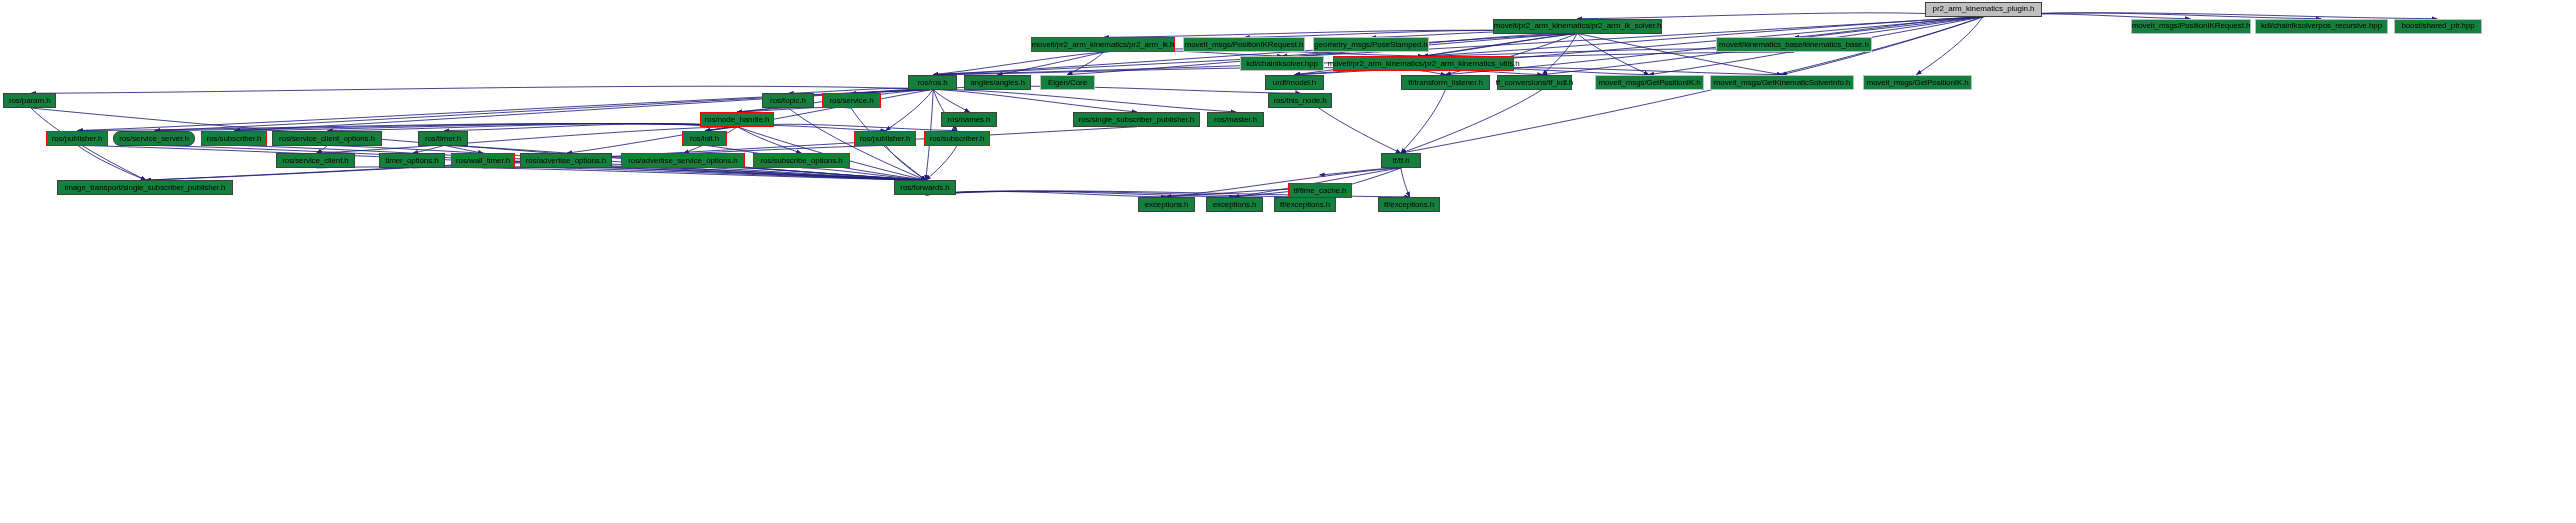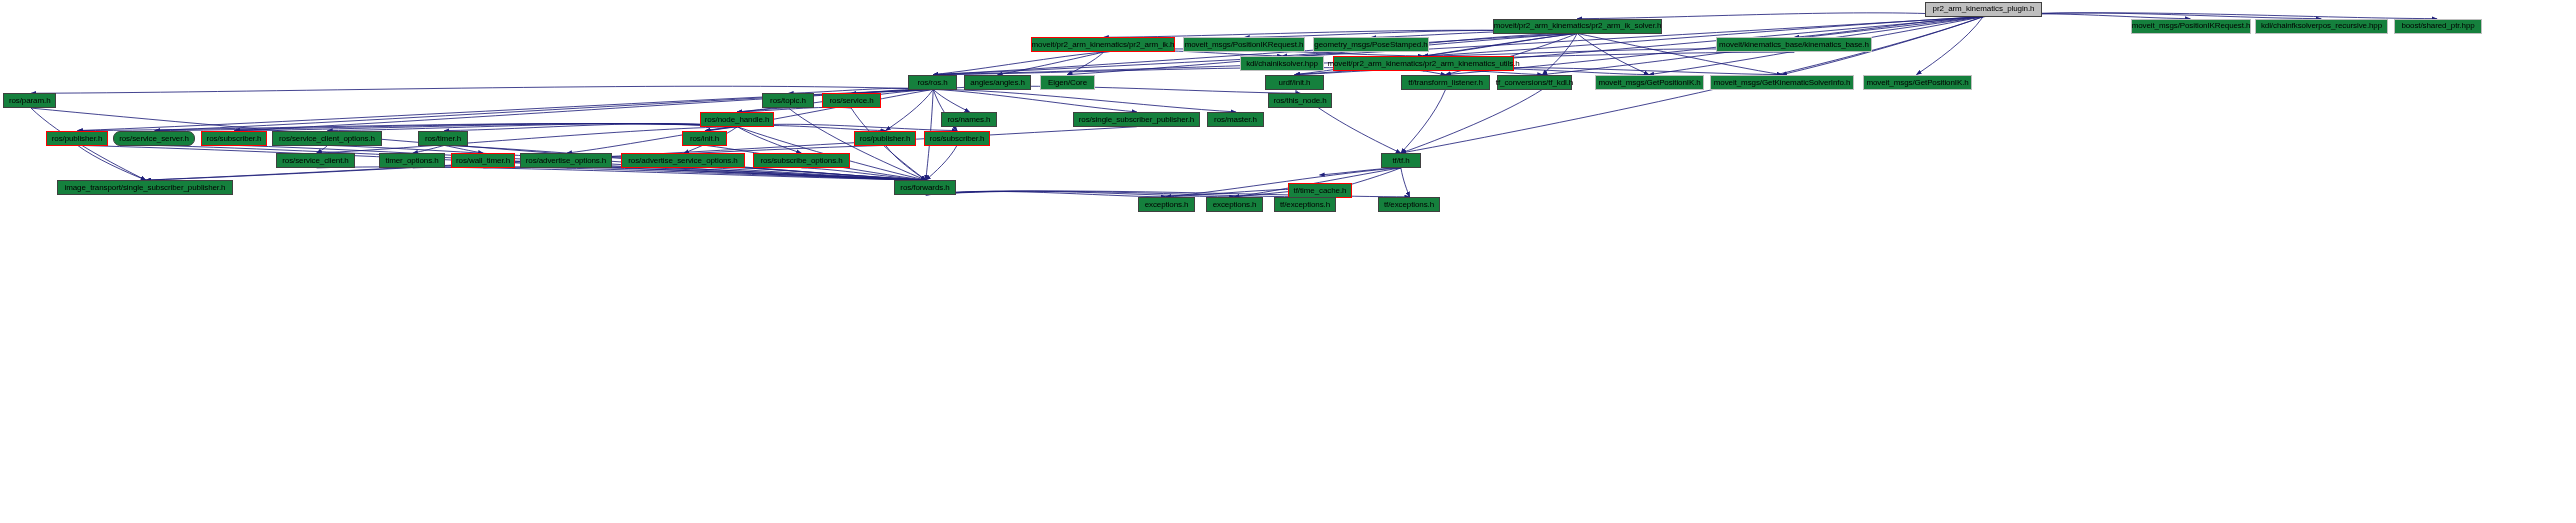--- a/index.html
+++ b/index.html
@@ -209,21 +209,21 @@
       <div class="node solid" style="left: 908px; top: 75px; width: 49px;">
         <span class="node-label">ros/ros.h</span>
       </div>
       <div class="node solid" style="left: 964px; top: 75px; width: 67px;">
         <span class="node-label">angles/angles.h</span>
       </div>
       <div class="node light" style="left: 1040px; top: 75px; width: 55px;">
         <span class="node-label">Eigen/Core</span>
       </div>
       <div class="node solid" style="left: 1265px; top: 75px; width: 59px;">
-        <span class="node-label">urdf/init.h</span>
+        <span class="node-label">urdf/model.h</span>
       </div>
       <div class="node solid" style="left: 1401px; top: 75px; width: 89px;">
         <span class="node-label">tf/transform_listener.h</span>
       </div>
       <div class="node solid" style="left: 1497px; top: 75px; width: 75px;">
         <span class="node-label">tf_conversions/tf_kdl.h</span>
       </div>
       <div class="node light" style="left: 1595px; top: 75px; width: 109px;">
         <span class="node-label">moveit_msgs/GetPositionIK.h</span>
       </div>

